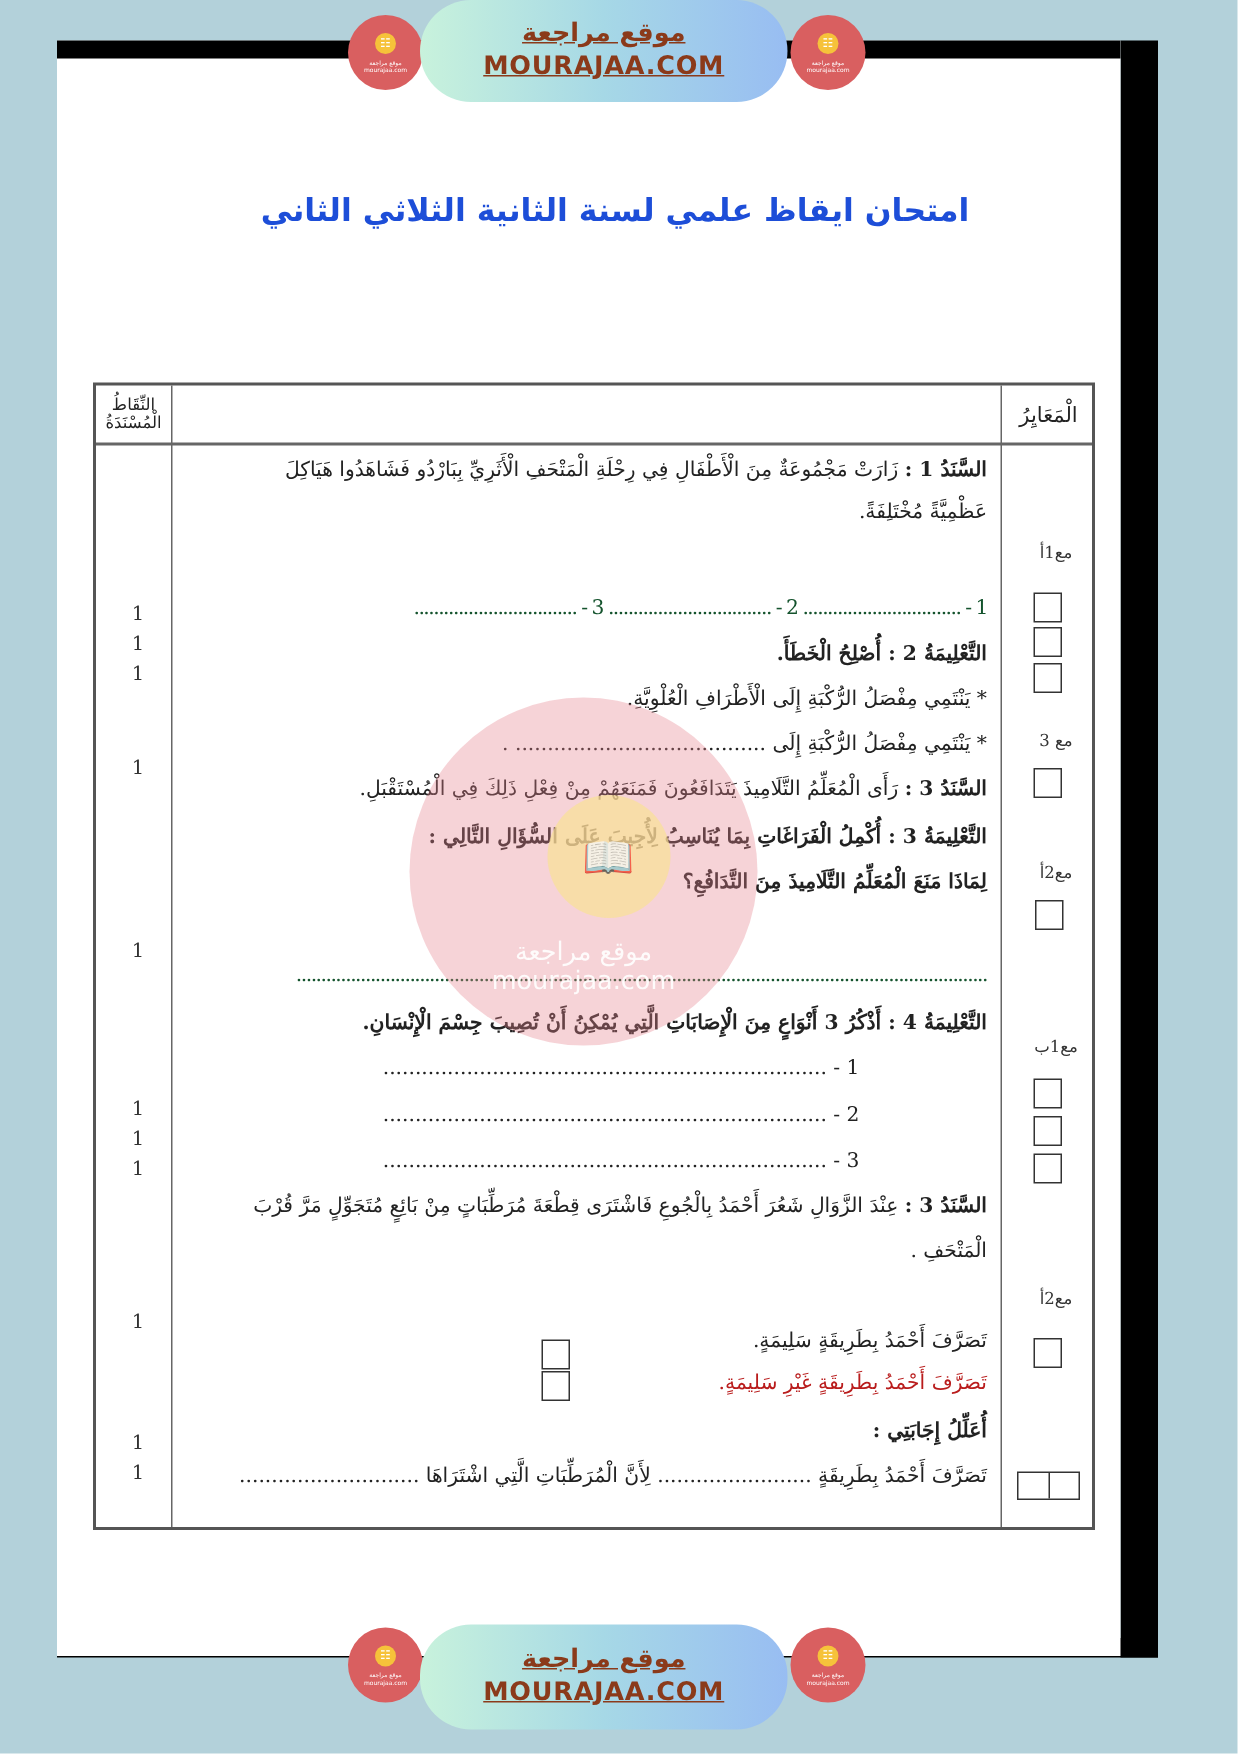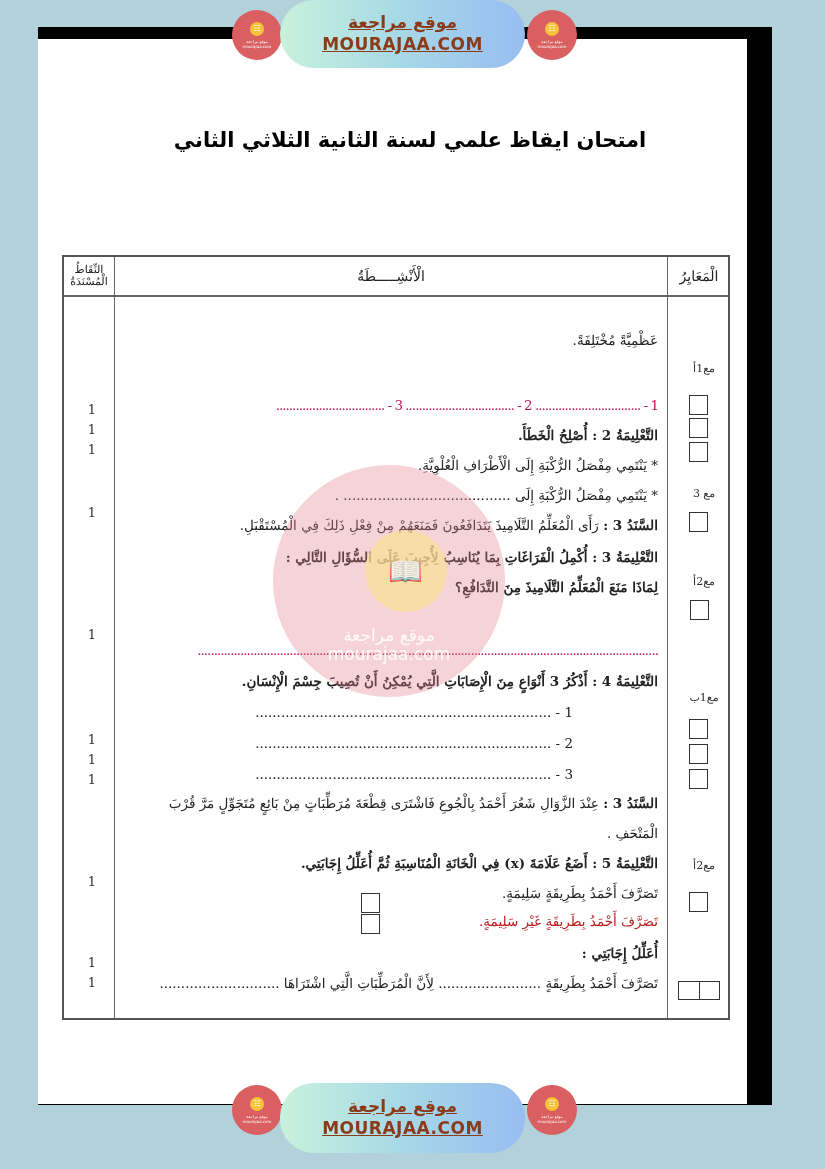--- a/index.html
+++ b/index.html
@@ -46,42 +46,42 @@
     width:14px; height:14px; border-radius:50%; background:#f6c23a;
     font-size:8px; line-height:14px; text-align:center; color:#fff;
   }
   .logo-circle .tiny {
     font-family:"DejaVu Sans", sans-serif; font-size:4px; color:#fff; margin-top:3px; line-height:5px; text-align:center;
   }
   
   .exam-title {
     position:absolute; left:100px; top:128px; width:620px; text-align:center;
     direction:rtl; font-family:"DejaVu Sans", sans-serif; font-weight:bold;
-    font-size:21px; color:#000000; letter-spacing:1px;
+    font-size:21px; color:#1d4ed8; letter-spacing:1px;
   }
   
   .table {
     position:absolute; left:62px; top:255px; width:668px; height:765px;
     border:2px solid #555;
     box-sizing:border-box;
     direction:ltr;
   }
   .col-line { position:absolute; top:0; bottom:0; width:1px; background:#666; }
   .head-line { position:absolute; left:0; right:0; top:38px; height:2px; background:#666; }
   .hcell {
     position:absolute; top:0; height:38px; display:flex; align-items:center; justify-content:center;
     direction:rtl; font-size:14px; color:#222; text-align:center;
   }
   .hcell.small { font-size:11px; line-height:12px; flex-direction:column; }
   .row {
     position:absolute; right:70px; direction:rtl; font-size:13.5px; color:#222;
     white-space:nowrap; text-align:right;
   }
   .label { font-weight:bold; }
-  .dots { letter-spacing:-1px; color:#be185d; }
+  .dots { letter-spacing:-1px; color:#14532d; }
   .points {
     position:absolute; left:22px; font-size:13px; color:#333; width:12px; text-align:center;
   }
   .crit {
     position:absolute; left:620px; font-size:11px; color:#333; direction:rtl; width:40px; text-align:center;
   }
   .box {
     position:absolute; width:19px; height:20px; border:1.5px solid #333; box-sizing:border-box; background:#fff;
   }
   .dbox {
@@ -127,39 +127,38 @@
 </div>
 
 <div class="exam-title">امتحان ايقاظ علمي لسنة الثانية الثلاثي الثاني</div>
 
 <div class="table">
   <div class="col-line" style="left:50px;"></div>
   <div class="col-line" style="left:603px;"></div>
   <div class="head-line"></div>
 
   <div class="hcell small" style="left:0;width:50px;">النِّقَاطُ الْمُسْنَدَةُ</div>
-  <div class="hcell" style="left:51px;width:552px;">الْأَنْشِـــــطَةُ</div>
   <div class="hcell" style="left:604px;width:62px;">الْمَعَايِرُ</div>
 
+  <div class="row" style="top:47px;"><span class="label">السَّنَدُ 1 :</span> <span>زَارَتْ مَجْمُوعَةٌ مِنَ الْأَطْفَالِ فِي رِحْلَةِ الْمَتْحَفِ الْأَثَرِيِّ بِبَارْدُو فَشَاهَدُوا هَيَاكِلَ</span></div>
   <div class="row" style="top:75px;"><span>عَظْمِيَّةً مُخْتَلِفَةً.</span></div>
   <div class="row dots" style="top:140px;"><span>1 - ................................ 2 - ................................. 3 - .................................</span></div>
   <div class="row" style="top:170px;font-weight:bold;"><span class="label">التَّعْلِيمَةُ 2 :</span> <span>أُصْلِحُ الْخَطَأَ.</span></div>
   <div class="row" style="top:200px;"><span>* يَنْتَمِي مِفْصَلُ الرُّكْبَةِ إِلَى الْأَطْرَافِ الْعُلْوِيَّةِ.</span></div>
   <div class="row" style="top:230px;"><span>* يَنْتَمِي مِفْصَلُ الرُّكْبَةِ إِلَى ....................................... .</span></div>
   <div class="row" style="top:260px;"><span class="label">السَّنَدُ 3 :</span> <span>رَأَى الْمُعَلِّمُ التَّلَامِيذَ يَتَدَافَعُونَ فَمَنَعَهُمْ مِنْ فِعْلِ ذَلِكَ فِي الْمُسْتَقْبَلِ.</span></div>
   <div class="row" style="top:292px;font-weight:bold;"><span class="label">التَّعْلِيمَةُ 3 :</span> <span>أُكْمِلُ الْفَرَاغَاتِ بِمَا يُنَاسِبُ لِأُجِيبَ عَلَى السُّؤَالِ التَّالِي :</span></div>
   <div class="row" style="top:322px;font-weight:bold;"><span>لِمَاذَا مَنَعَ الْمُعَلِّمُ التَّلَامِيذَ مِنَ التَّدَافُعِ؟</span></div>
   <div class="row dots" style="top:385px;"><span>............................................................................................................................................</span></div>
   <div class="row" style="top:416px;font-weight:bold;"><span class="label">التَّعْلِيمَةُ 4 :</span> <span>أَذْكُرُ 3 أَنْوَاعٍ مِنَ الْإِصَابَاتِ الَّتِي يُمْكِنُ أَنْ تُصِيبَ جِسْمَ الْإِنْسَانِ.</span></div>
   <div class="row" style="top:447px;right:155px;"><span>1 - .....................................................................</span></div>
   <div class="row" style="top:478px;right:155px;"><span>2 - .....................................................................</span></div>
   <div class="row" style="top:509px;right:155px;"><span>3 - .....................................................................</span></div>
   <div class="row" style="top:538px;"><span class="label">السَّنَدُ 3 :</span> <span>عِنْدَ الزَّوَالِ شَعُرَ أَحْمَدُ بِالْجُوعِ فَاشْتَرَى قِطْعَةَ مُرَطِّبَاتٍ مِنْ بَائِعٍ مُتَجَوِّلٍ مَرَّ قُرْبَ</span></div>
   <div class="row" style="top:568px;"><span>الْمَتْحَفِ .</span></div>
-  <div class="row" style="top:598px;font-weight:bold;"><span class="label">التَّعْلِيمَةُ 5 :</span> <span>أَضَعُ عَلَامَةَ (x) فِي الْخَانَةِ الْمُنَاسِبَةِ ثُمَّ أُعَلِّلُ إِجَابَتِي.</span></div>
   <div class="row" style="top:628px;margin-left:37px;"><span>تَصَرَّفَ أَحْمَدُ بِطَرِيقَةٍ سَلِيمَةٍ.</span></div>
   <div class="row" style="top:656px;color:#b91c1c;"><span>تَصَرَّفَ أَحْمَدُ بِطَرِيقَةٍ غَيْرِ سَلِيمَةٍ.</span></div>
   <div class="row" style="top:688px;font-weight:bold;"><span>أُعَلِّلُ إِجَابَتِي :</span></div>
   <div class="row" style="top:718px;"><span>تَصَرَّفَ أَحْمَدُ بِطَرِيقَةٍ ........................ لِأَنَّ الْمُرَطِّبَاتِ الَّتِي اشْتَرَاهَا ............................</span></div>
 
   <div class="box" style="left:297px;top:636px;"></div>
   <div class="box" style="left:297px;top:657px;"></div>
 
   <div class="points" style="top:145px;">1</div>
   <div class="points" style="top:165px;">1</div>

